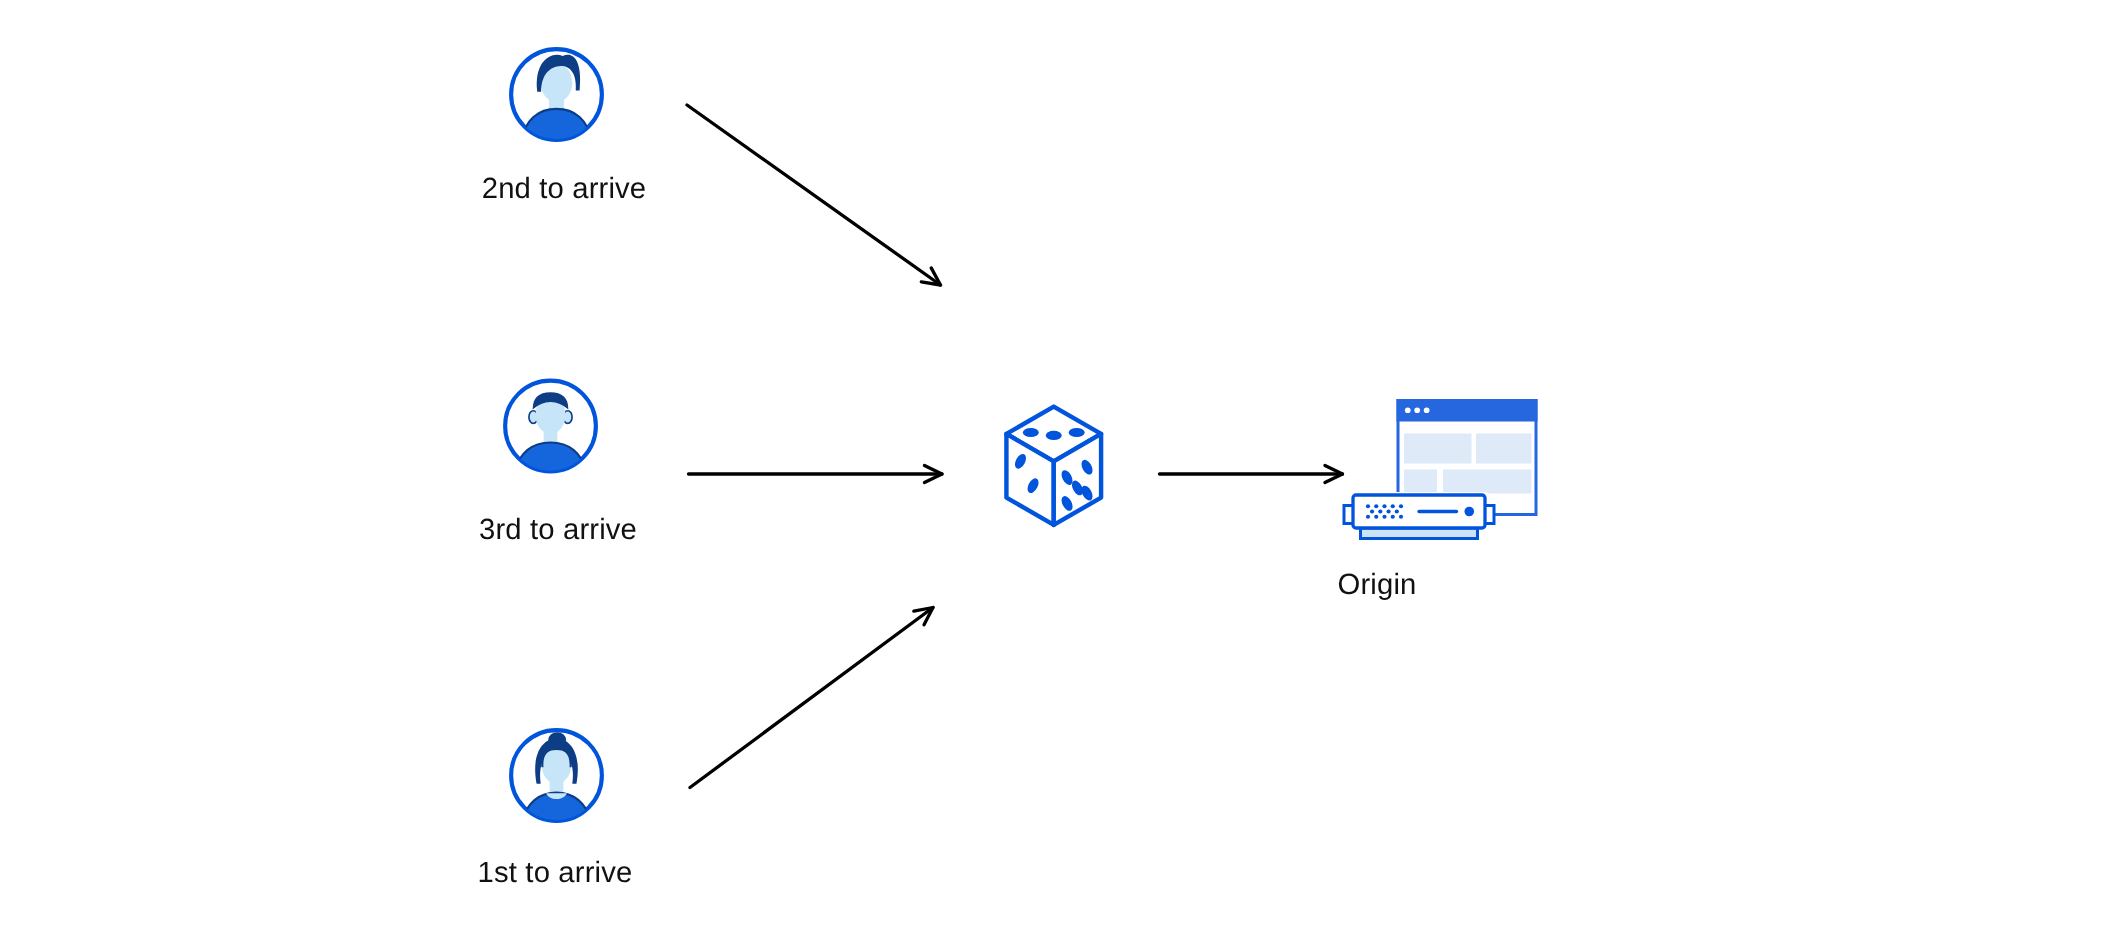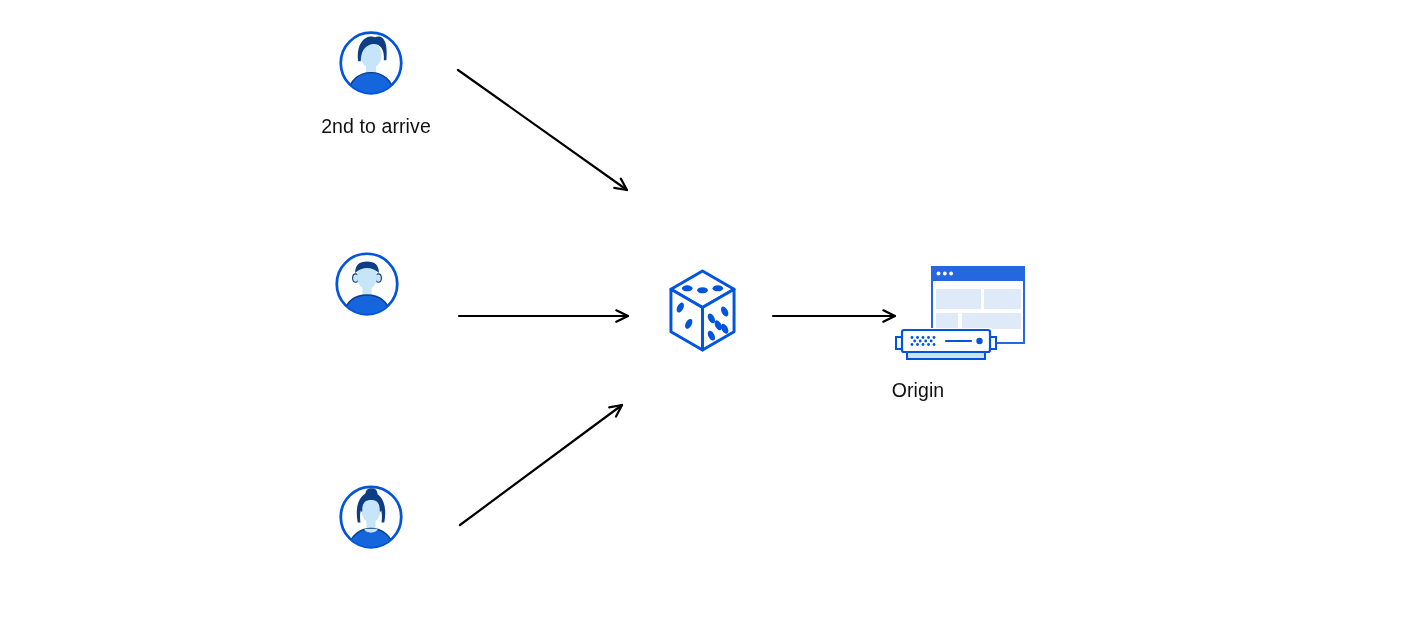--- a/index.html
+++ b/index.html
@@ -86,40 +86,42 @@
       <g clip-path="url(#clipB)">
         <rect x="31" y="35.5" width="10" height="14" rx="2" fill="var(--light-blue-face)"></rect>
         <path d="M9,74 C12,54 24,48 36,48 C48,48 60,54 63,74 Z" fill="var(--shirt-blue)" stroke="var(--dark-blue)" stroke-width="1.6"></path>
         <ellipse cx="23.5" cy="29.5" rx="3.2" ry="4.6" fill="var(--light-blue-face)" stroke="var(--dark-blue)" stroke-width="1.2"></ellipse>
         <ellipse cx="48.5" cy="29.5" rx="3.2" ry="4.6" fill="var(--light-blue-face)" stroke="var(--dark-blue)" stroke-width="1.2"></ellipse>
         <ellipse cx="36" cy="28" rx="11" ry="13.5" fill="var(--light-blue-face)"></ellipse>
         <path d="M23,24 Q23,11.5 36,11.5 Q49,11.5 49,24 Q43,18.5 36,18.5 Q29,18.5 23,24 Z" fill="var(--dark-blue)"></path>
       </g>
     </svg>
   </div>
+  <div class="node-label" style="left:292px;top:342px;width:160px;">3rd to arrive</div>
 
   <div class="node" style="left:338px;top:484px;">
     <svg width="66" height="66" viewBox="0 0 72 72">
       <defs>
           <clipPath id="clipC">
             <circle cx="36" cy="36" r="32.5"></circle>
           </clipPath>
         </defs>
       <circle cx="36" cy="36" r="33" fill="#ffffff" stroke="var(--primary-blue)" stroke-width="3"></circle>
       <g clip-path="url(#clipC)">
         <ellipse cx="36.5" cy="10" rx="6.5" ry="5.5" fill="var(--dark-blue)"></ellipse>
         <path d="M21.5,42 C17.5,20 26,9 36,9 C46,9 54.5,20 50.5,42 L47.5,42 C49.5,27 44.5,19.5 36,19.5 C27.5,19.5 22.5,27 24.5,42 Z" fill="var(--dark-blue)"></path>
         <rect x="31" y="36" width="10" height="13" rx="2" fill="var(--light-blue-face)"></rect>
         <path d="M10,74 C13,54.5 25,48.5 36,48.5 C47,48.5 59,54.5 62,74 Z" fill="var(--shirt-blue)" stroke="var(--dark-blue)" stroke-width="1.6"></path>
         <path d="M28.5,48.9 C30.5,54.5 41.5,54.5 43.5,48.9 Z" fill="var(--light-blue-face)"></path>
         <ellipse cx="36" cy="29" rx="10.5" ry="13" fill="var(--light-blue-face)"></ellipse>
         <path d="M25,30 C24,16 29,12.5 36,12.5 C43,12.5 48,16 47,30 L45.5,30 C46,20 42,17.5 36,17.5 C30,17.5 26,20 26.5,30 Z" fill="var(--dark-blue)"></path>
       </g>
     </svg>
   </div>
+  <div class="node-label" style="left:290px;top:571px;width:160px;">1st to arrive</div>
 
   <div class="node" style="left:667px;top:268px;">
     <svg width="71" height="85" viewBox="0 0 72 86" fill="#ffffff" stroke="var(--primary-blue)" stroke-width="3" stroke-linejoin="round">
       <polygon points="36,3 68,21.5 36,40 4,21.5"></polygon>
       <polygon points="4,21.5 36,40 36,83 4,64.5"></polygon>
       <polygon points="68,21.5 36,40 36,83 68,64.5"></polygon>
       <g fill="var(--primary-blue)" stroke="none">
         <ellipse cx="20.5" cy="20.5" rx="5.4" ry="3.1"></ellipse>
         <ellipse cx="36" cy="22.5" rx="5.4" ry="3.1"></ellipse>
         <ellipse cx="51.5" cy="20.5" rx="5.4" ry="3.1"></ellipse>

